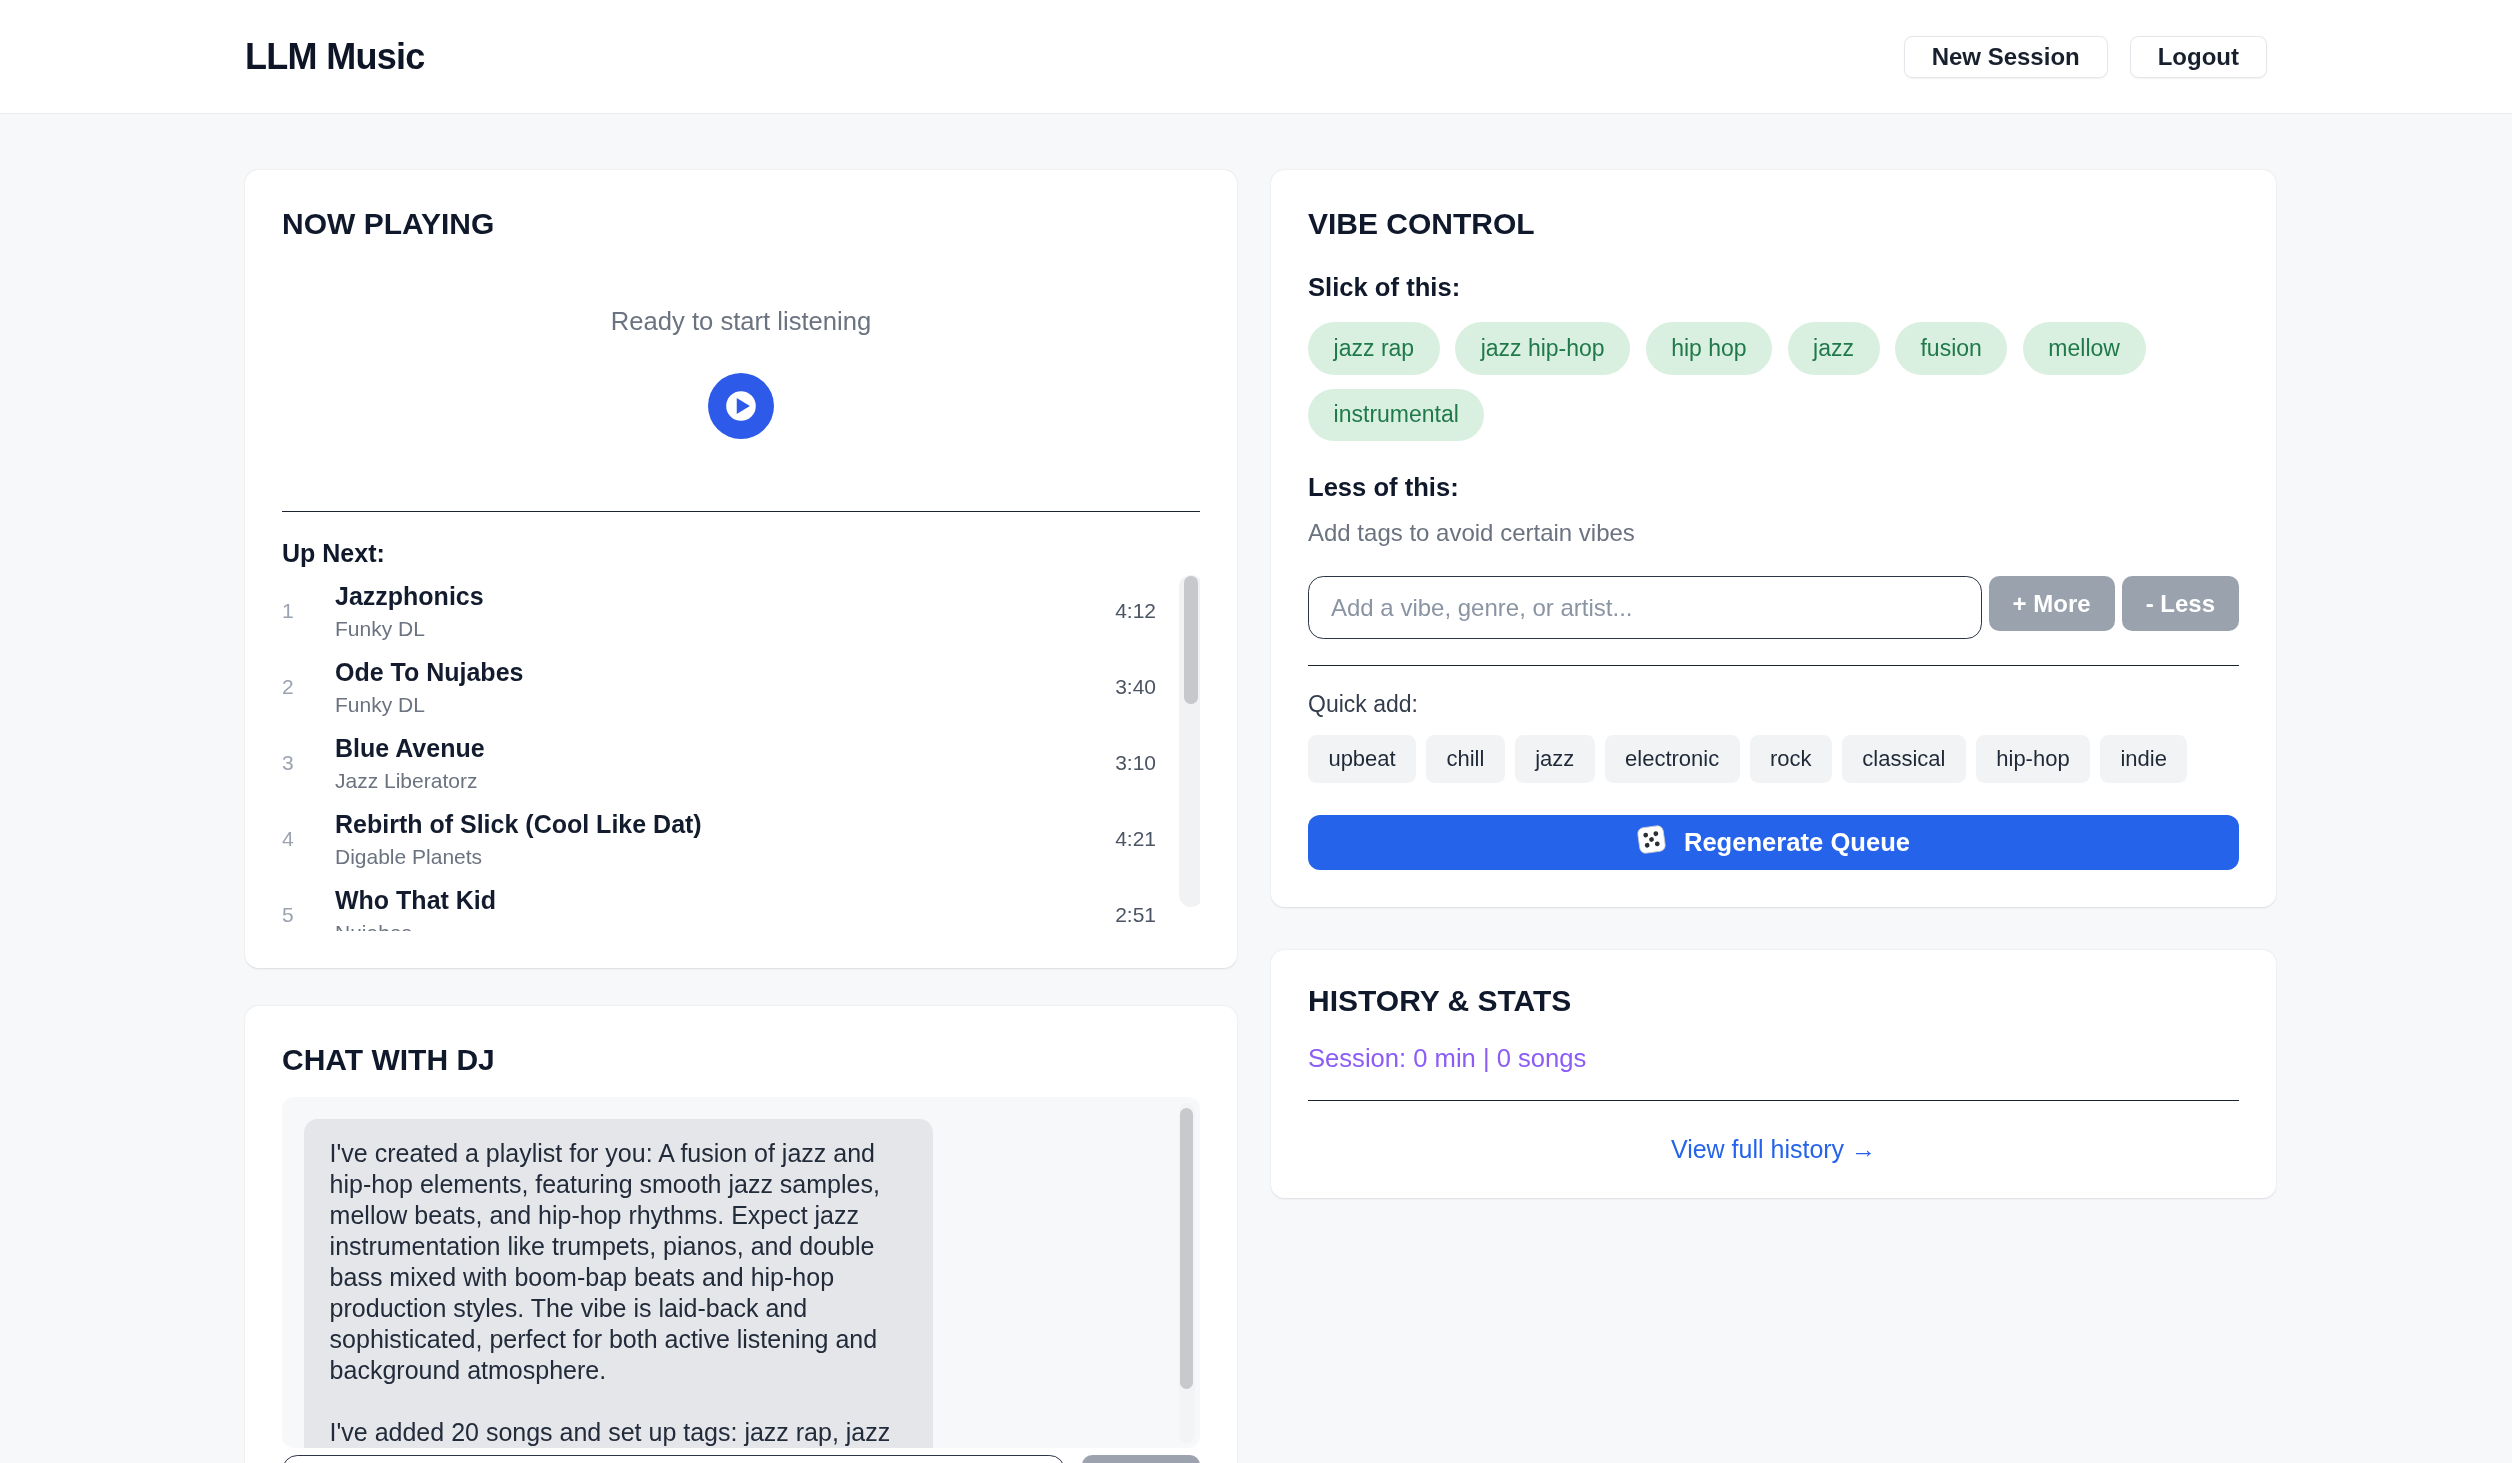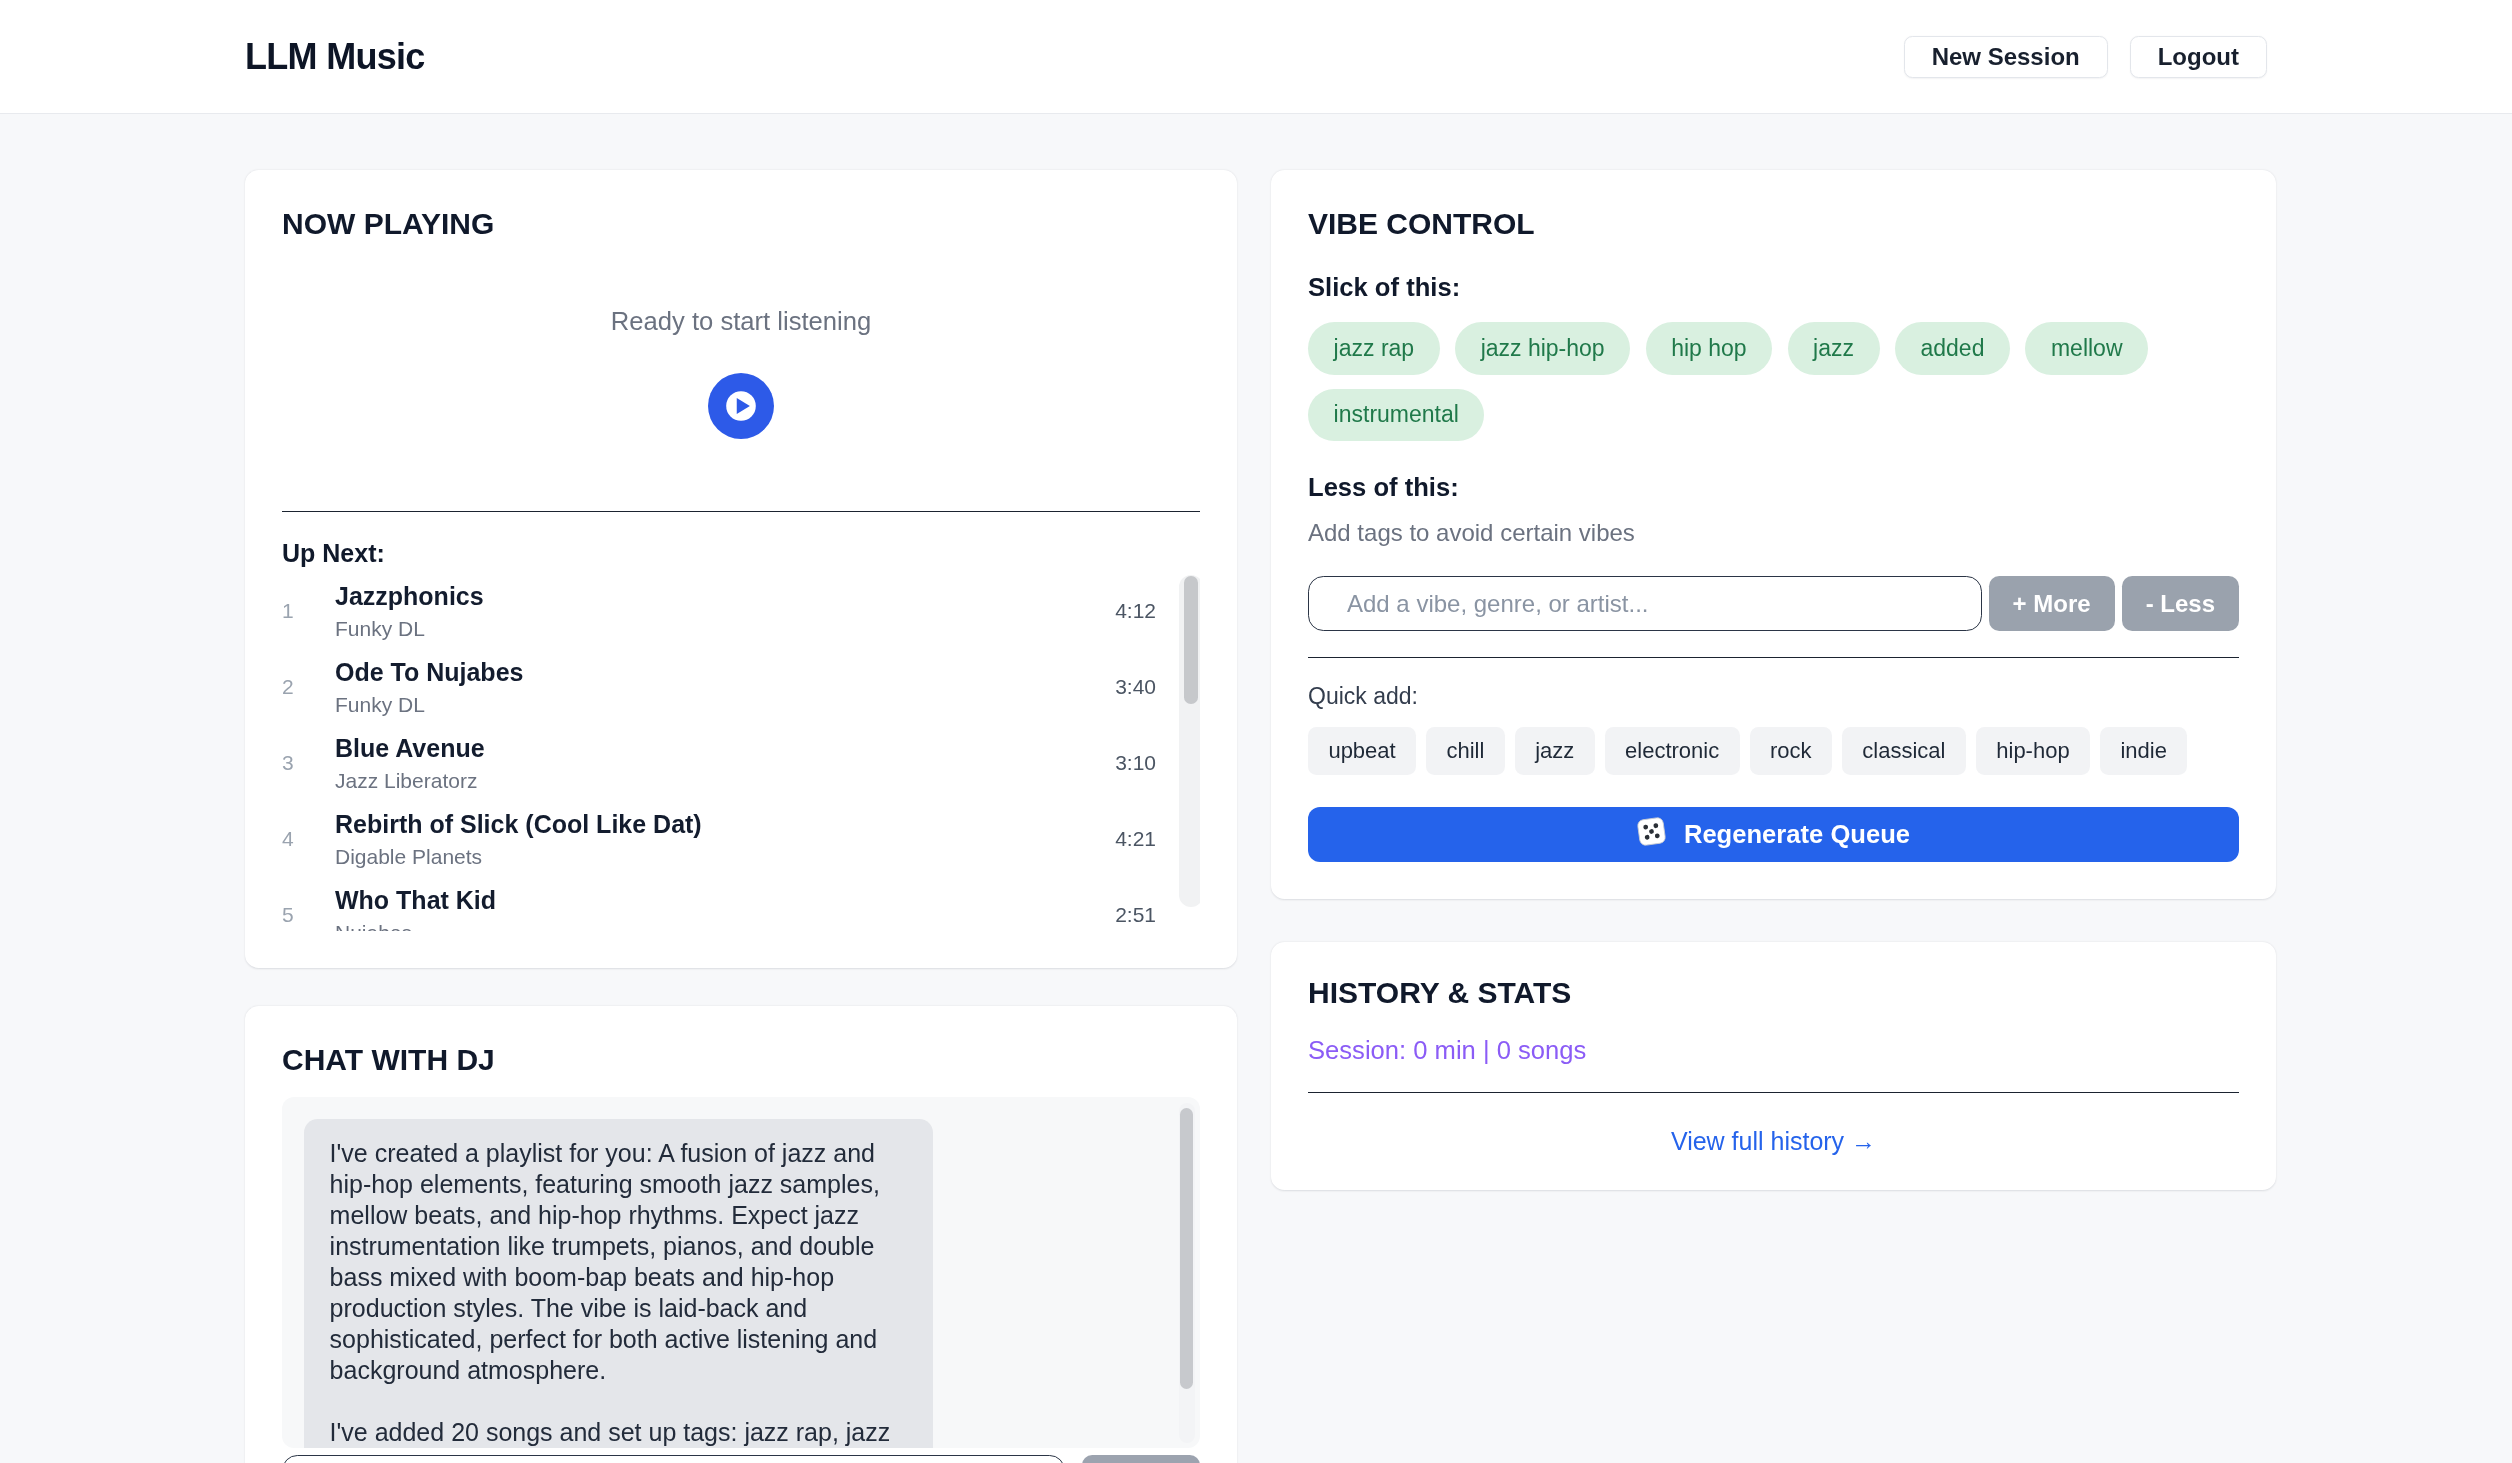--- a/index.html
+++ b/index.html
@@ -80,22 +80,22 @@
   
   .vibe-sub { font-size: 25.6px; font-weight: 700; margin-top: 32px; }
   .tags { display: flex; flex-wrap: wrap; gap: 13.6px 15.3px; margin-top: 20.4px; }
   .tag {
     background: #d9f0e0; color: #20794a; font-size: 23px; padding: 12.8px 25.6px;
     border-radius: 851px; cursor: pointer;
   }
   .less-hint { font-size: 24px; color: #6b7280; margin-top: 17px; }
   .vibe-row { display: flex; margin-top: 29px; }
   .vibe-input {
-    flex: 1; height: 55px; border: 1.7px solid #2b3546; border-radius: 15.3px;
-    padding: 0 38px; font-family: inherit; font-size: 24px; box-sizing: border-box; outline: none; min-width: 0;
+    flex: 1; height: 63px; border: 1.7px solid #2b3546; border-radius: 15.3px;
+    padding: 0 22px; font-family: inherit; font-size: 24px; box-sizing: border-box; outline: none; min-width: 0;
   }
   .gbtn {
     margin-left: 7px; height: 55px; padding: 0 24px; background: #9aa2ad; border: none;
     border-radius: 10.2px; color: #fff; font-family: inherit; font-size: 24px; font-weight: 600;
     cursor: pointer; white-space: nowrap;
   }
   .vibe-divider { border: none; border-top: 0.9px solid #1b2330; margin: 25.6px 0 0; }
   .quick-label { font-size: 23px; color: #333d4d; margin-top: 25.6px; }
   .quick-tags { display: flex; flex-wrap: wrap; gap: 10px; margin-top: 17px; }
   .qtag { background: #f2f3f5; color: #1f2937; font-size: 22px; padding: 11px 20.4px; border-radius: 8.5px; cursor: pointer; }
@@ -222,21 +222,21 @@
       <div class="tags">
 
           <span class="tag">jazz rap</span>
 
           <span class="tag">jazz hip-hop</span>
 
           <span class="tag">hip hop</span>
 
           <span class="tag">jazz</span>
 
-          <span class="tag">added</span>
+          <span class="tag">fusion</span>
 
           <span class="tag">mellow</span>
 
           <span class="tag">instrumental</span>
 
       </div>
       <div class="vibe-sub">Less of this:</div>
       <div class="less-hint">Add tags to avoid certain vibes</div>
       <div class="vibe-row">
         <input class="vibe-input" type="text" placeholder="Add a vibe, genre, or artist..." style="">

